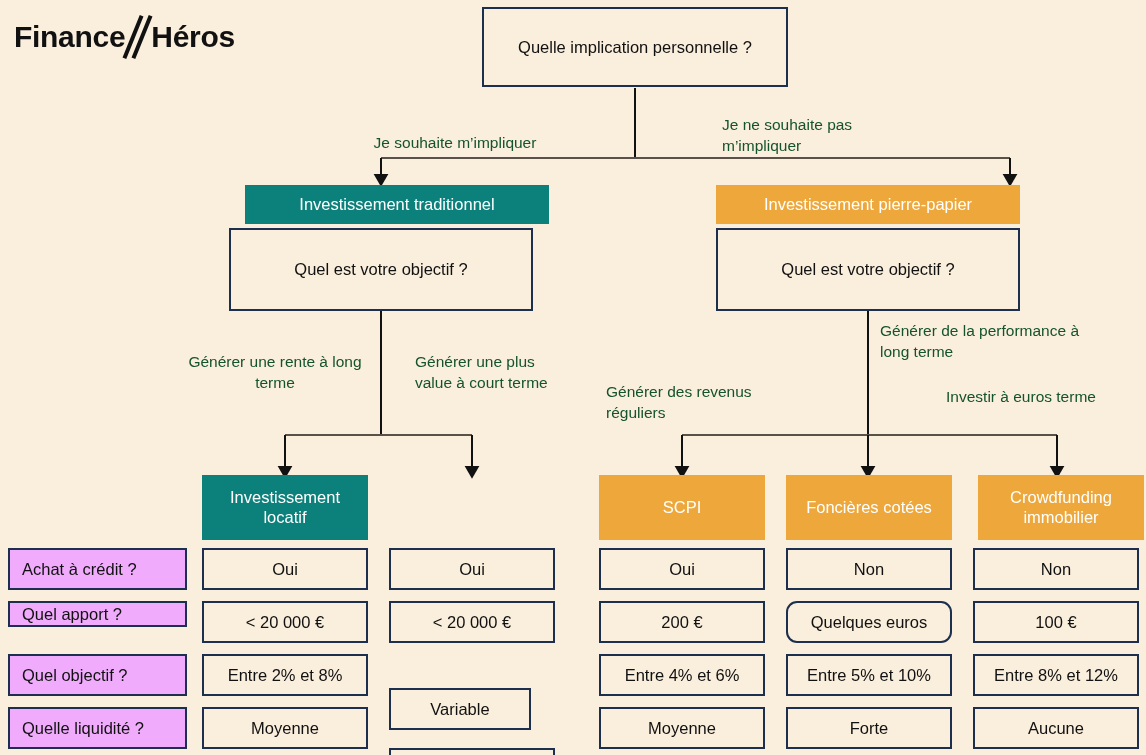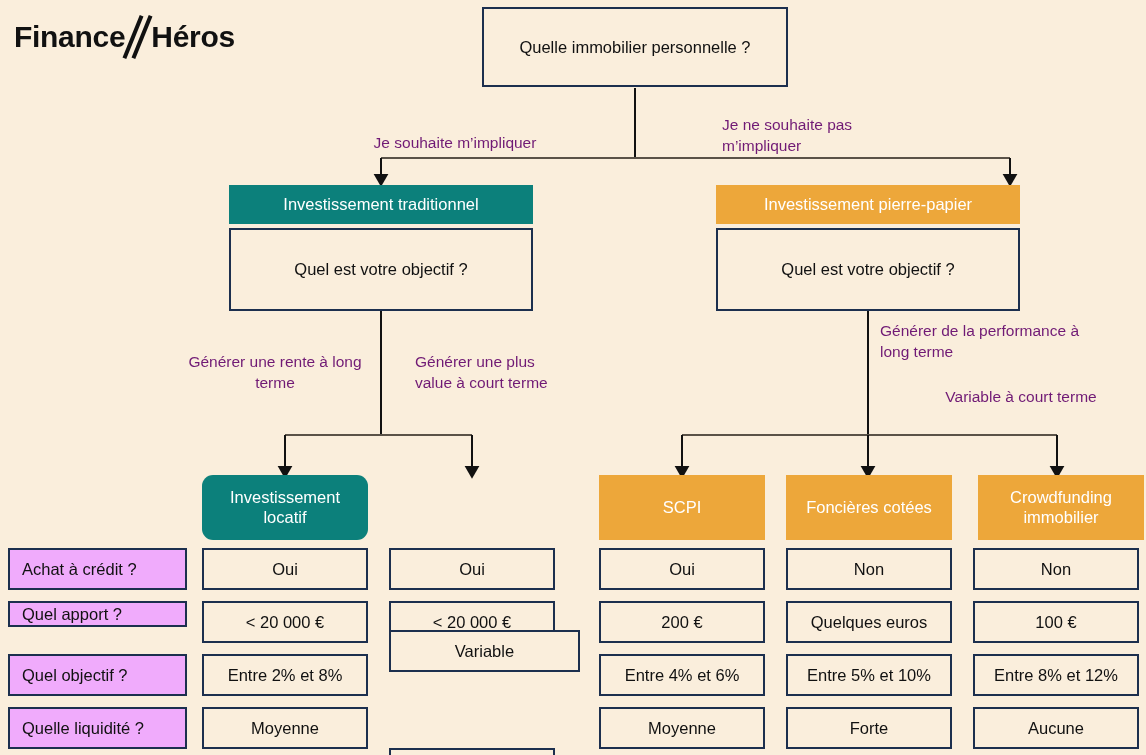--- a/index.html
+++ b/index.html
@@ -38,21 +38,21 @@
   .hdr.orange{background:#EDA73A;}
 
   .rowlabel{
     position:absolute;box-sizing:border-box;
     border:2px solid #1C2F4E;background:#f0abfc;
     display:flex;align-items:center;
     padding-left:12px;font-size:16.5px;color:#111;
   }
 
   .edgelabel{
-    position:absolute;font-size:15.5px;color:#701a75;line-height:1.35;
+    position:absolute;font-size:15.5px;color:#14532d;line-height:1.35;
   }
   .ta-r{text-align:center;}
   .ta-l{text-align:left;}
 </style>
 </head>
 <body>
 
 <div class="stage">
 
   <div class="logo">
@@ -87,66 +87,67 @@
 
       <path d="M868,311 L868,435" stroke="#111111"></path>
       <path d="M682,435 L1057,435"></path>
       <path d="M682,435 L682,472" stroke="#111111" marker-end="url(#ah)"></path>
       <path d="M868,435 L868,472" stroke="#111111" marker-end="url(#ah)"></path>
       <path d="M1057,435 L1057,472" stroke="#111111" marker-end="url(#ah)"></path>
     </g>
   </svg>
 
   <div class="box" style="left:482px;top:7px;width:306px;height:80px;">
-    <span>Quelle immobilier personnelle ?</span>
+    <span>Quelle implication personnelle ?</span>
   </div>
 
   <div class="edgelabel ta-r" style="left:330px;top:133px;width:250px;">Je souhaite m’impliquer</div>
 
   <div class="edgelabel ta-l" style="left:722px;top:115px;width:180px;">Je ne souhaite pas m’impliquer</div>
 
-  <div class="hdr teal" style="left:229px;top:185px;width:304px;height:39px;">Investissement traditionnel</div>
+  <div class="hdr teal" style="left:245px;top:185px;width:304px;height:39px;">Investissement traditionnel</div>
   <div class="box" style="left:229px;top:228px;width:304px;height:83px;">Quel est votre objectif ?</div>
 
   <div class="edgelabel ta-r" style="left:180px;top:352px;width:190px;">Générer une rente à long terme</div>
   <div class="edgelabel ta-l" style="left:415px;top:352px;width:140px;">Générer une plus value à court terme</div>
 
   <div class="hdr orange" style="left:716px;top:185px;width:304px;height:39px;">Investissement pierre-papier</div>
   <div class="box" style="left:716px;top:228px;width:304px;height:83px;">Quel est votre objectif ?</div>
 
   <div class="edgelabel ta-l" style="left:880px;top:321px;width:215px;">Générer de la performance à long terme</div>
-  <div class="edgelabel ta-r" style="left:935px;top:387px;width:172px;">Variable à court terme</div>
+  <div class="edgelabel ta-l" style="left:606px;top:382px;width:175px;">Générer des revenus réguliers</div>
+  <div class="edgelabel ta-r" style="left:935px;top:387px;width:172px;">Investir à euros terme</div>
 
-  <div class="hdr teal" style="left:202px;top:475px;width:166px;height:65px;border-radius:11px;">Investissement locatif</div>
+  <div class="hdr teal" style="left:202px;top:475px;width:166px;height:65px;">Investissement locatif</div>
   <div class="hdr orange" style="left:599px;top:475px;width:166px;height:65px;">SCPI</div>
   <div class="hdr orange" style="left:786px;top:475px;width:166px;height:65px;">Foncières cotées</div>
   <div class="hdr orange" style="left:978px;top:475px;width:166px;height:65px;">Crowdfunding immobilier</div>
 
   <div class="rowlabel" style="left:8px;top:548px;width:179px;height:42px;">Achat à crédit ?</div>
   <div class="rowlabel" style="left:8px;top:601px;width:179px;height:26px;">Quel apport ?</div>
   <div class="rowlabel" style="left:8px;top:654px;width:179px;height:42px;">Quel objectif ?</div>
   <div class="rowlabel" style="left:8px;top:707px;width:179px;height:42px;">Quelle liquidité ?</div>
 
   <div class="box" style="left:202px;top:548px;width:166px;height:42px;">Oui</div>
   <div class="box" style="left:202px;top:601px;width:166px;height:42px;">&lt; 20 000 €</div>
   <div class="box" style="left:202px;top:654px;width:166px;height:42px;">Entre 2% et 8%</div>
   <div class="box" style="left:202px;top:707px;width:166px;height:42px;">Moyenne</div>
 
   <div class="box" style="left:389px;top:548px;width:166px;height:42px;">Oui</div>
   <div class="box" style="left:389px;top:601px;width:166px;height:42px;">&lt; 20 000 €</div>
-  <div class="box" style="left:389px;top:630px;width:191px;height:42px;">Variable</div>
+  <div class="box" style="left:389px;top:688px;width:142px;height:42px;">Variable</div>
   <div class="box" style="left:389px;top:707px;width:166px;height:42px;margin-top:41px;">Faible</div>
 
   <div class="box" style="left:599px;top:548px;width:166px;height:42px;">Oui</div>
   <div class="box" style="left:599px;top:601px;width:166px;height:42px;">200 €</div>
   <div class="box" style="left:599px;top:654px;width:166px;height:42px;">Entre 4% et 6%</div>
   <div class="box" style="left:599px;top:707px;width:166px;height:42px;">Moyenne</div>
 
   <div class="box" style="left:786px;top:548px;width:166px;height:42px;">Non</div>
-  <div class="box" style="left:786px;top:601px;width:166px;height:42px;">Quelques euros</div>
+  <div class="box" style="left:786px;top:601px;width:166px;height:42px;border-radius:11px;">Quelques euros</div>
   <div class="box" style="left:786px;top:654px;width:166px;height:42px;">Entre 5% et 10%</div>
   <div class="box" style="left:786px;top:707px;width:166px;height:42px;">Forte</div>
 
   <div class="box" style="left:973px;top:548px;width:166px;height:42px;">Non</div>
   <div class="box" style="left:973px;top:601px;width:166px;height:42px;">100 €</div>
   <div class="box" style="left:973px;top:654px;width:166px;height:42px;">Entre 8% et 12%</div>
   <div class="box" style="left:973px;top:707px;width:166px;height:42px;">Aucune</div>
 
 </div>
 

